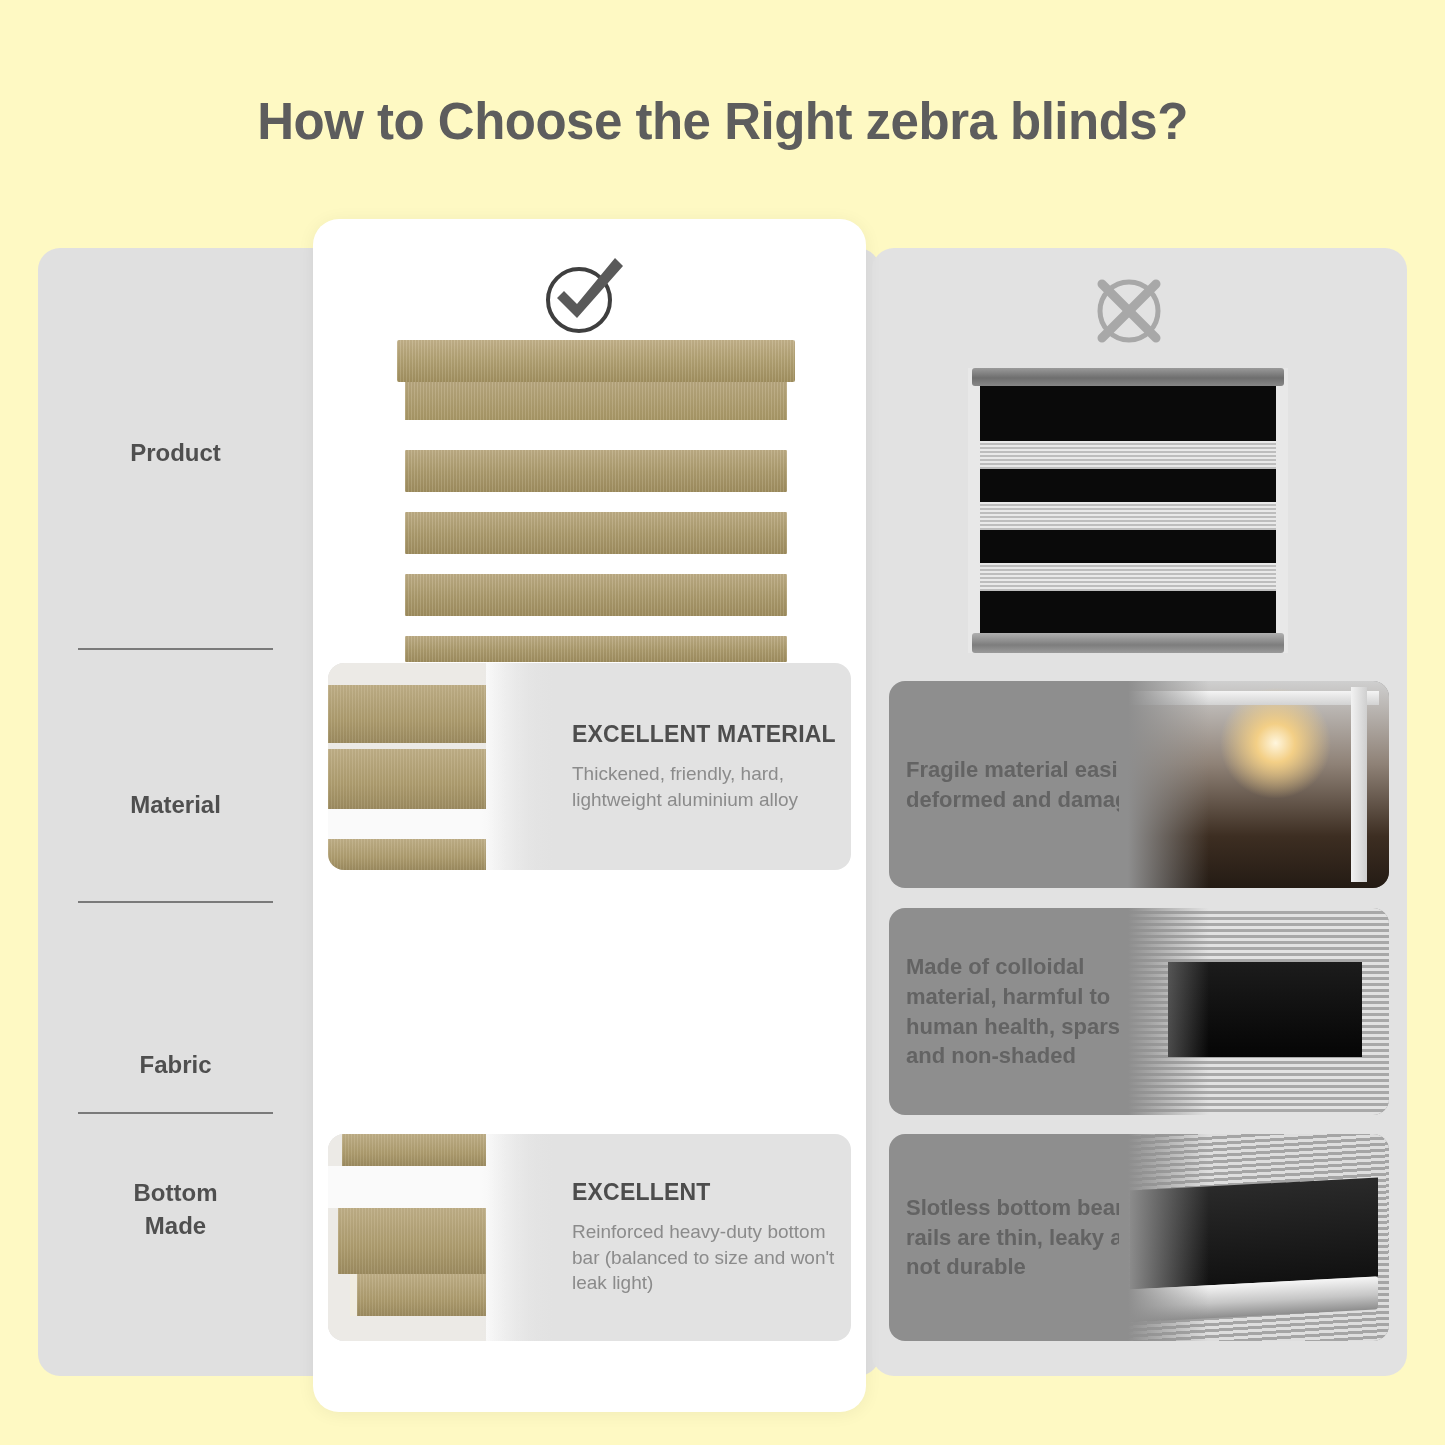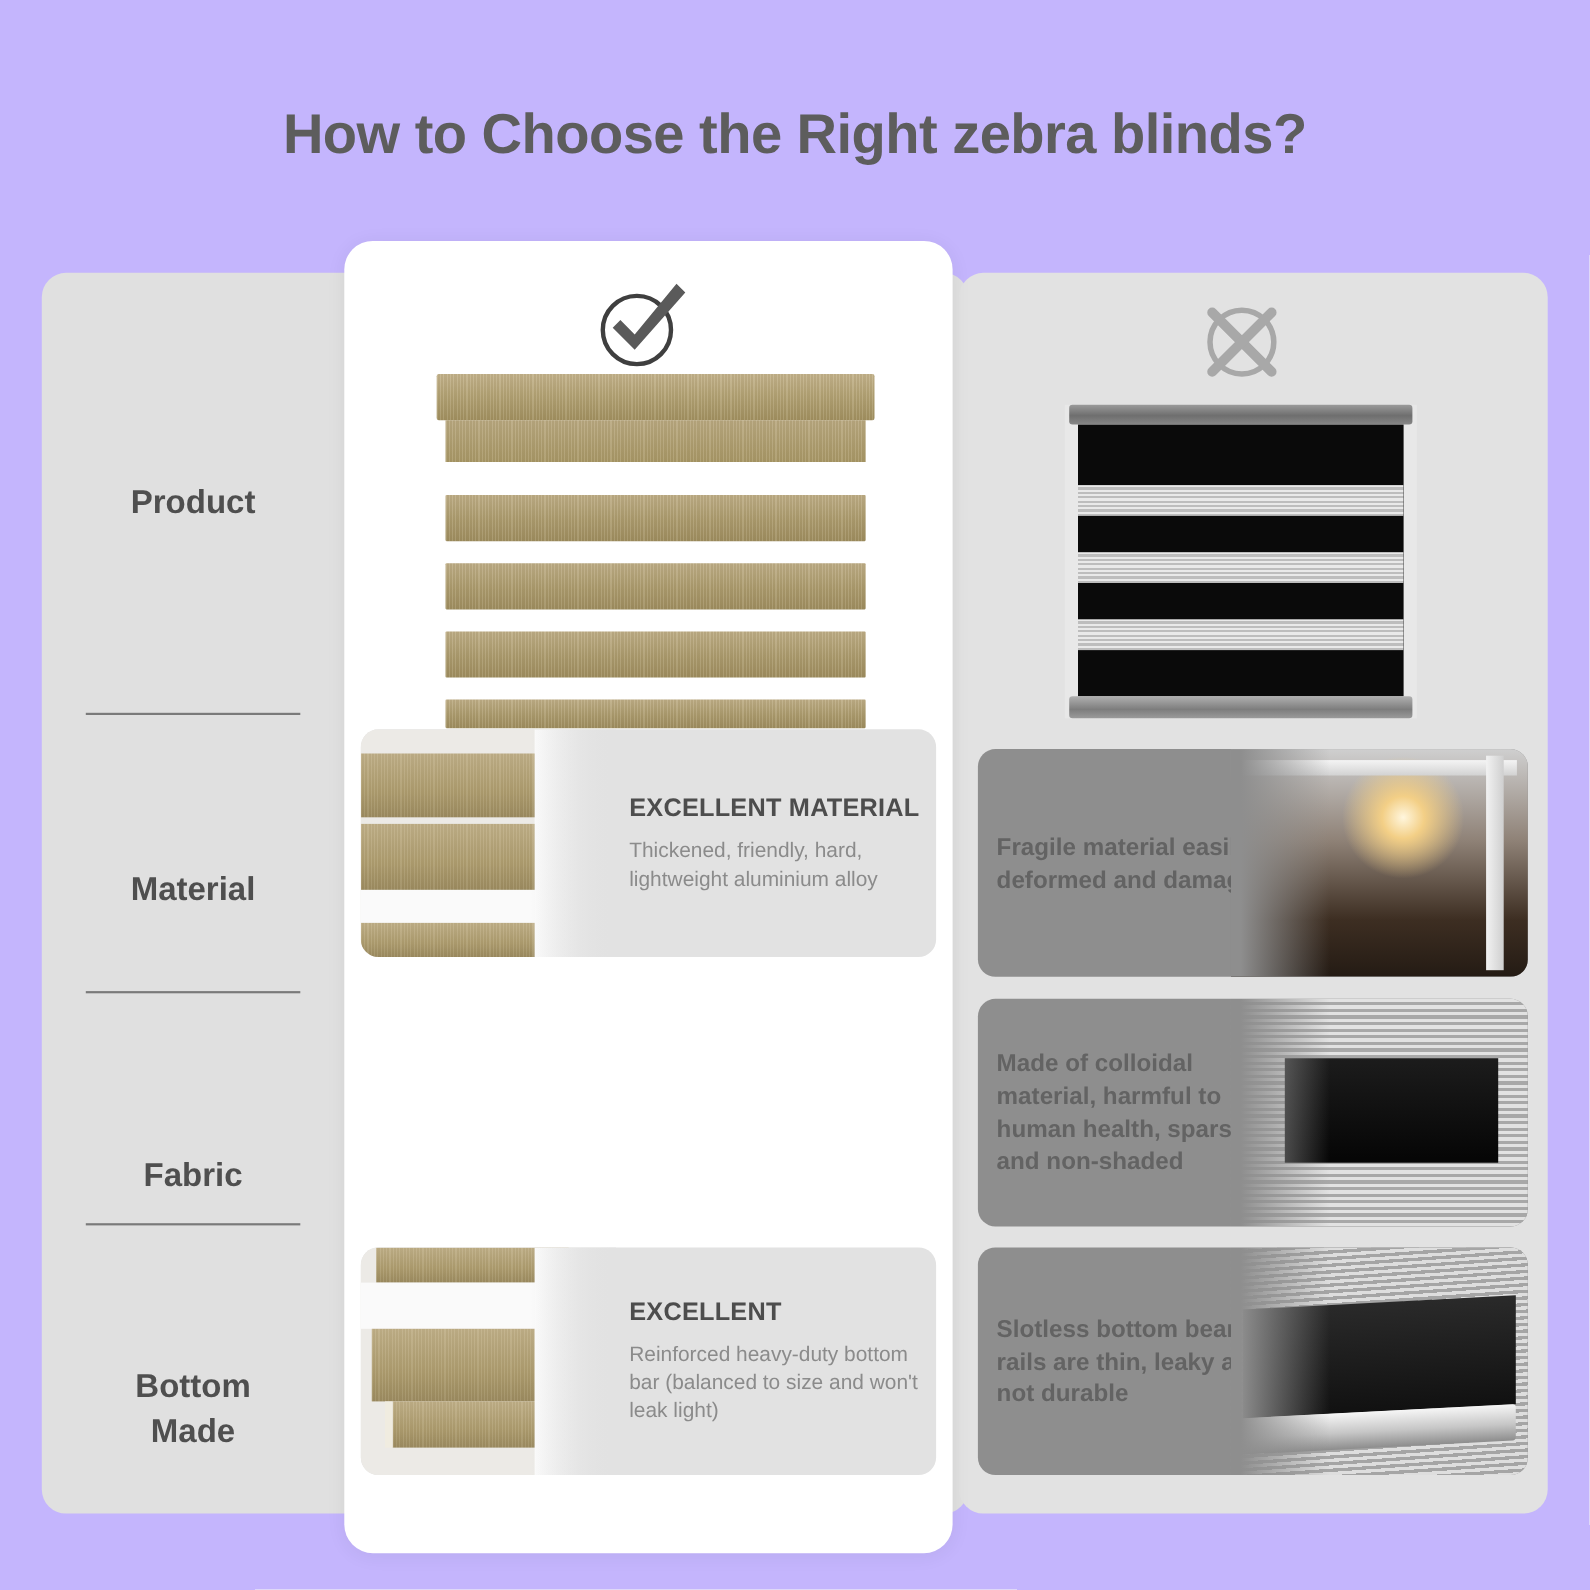--- a/index.html
+++ b/index.html
@@ -2,21 +2,21 @@
 <html><head>
 <meta charset="utf-8">
 <style>
   * { box-sizing: border-box; margin: 0; padding: 0; }
   html, body {
     width: 1445px; height: 1445px;
     background: #f4f4f4;
     font-family: "Liberation Sans", sans-serif;
     overflow: hidden;
   }
-  .stage { position: relative; width: 1445px; height: 1445px; background: #c4b5fd; }
+  .stage { position: relative; width: 1445px; height: 1445px; background: #fef9c3; }
 
   
   .title {
     position: absolute; left: 0; top: 92px; width: 1445px;
     text-align: center;
     font-size: 51px; font-weight: bold; letter-spacing: -0.5px;
     color: #5d5d5d;
   }
 
   
@@ -38,27 +38,27 @@
   }
 
   
   .labelcol {
     position: absolute; left: 38px; top: 248px;
     width: 275px; height: 1128px;
   }
   .label-cell {
     position: absolute; left: 0; width: 275px;
     text-align: center;
-    font-size: 30px; font-weight: bold; line-height: 1.38;
+    font-size: 24px; font-weight: bold; line-height: 1.38;
     color: #4f4f4f;
   }
   .label-cell.c0 { top: 188px; }
   .label-cell.c1 { top: 540px; }
   .label-cell.c2 { top: 800px; }
-  .label-cell.c3 { top: 992px; }
+  .label-cell.c3 { top: 928px; }
   .divider {
     position: absolute; left: 40px; width: 195px; height: 2px;
     background: #7a7a7a;
   }
   .divider.d0 { top: 400px; }
   .divider.d1 { top: 653px; }
   .divider.d2 { top: 864px; }
 
   
   .icon-check { position: absolute; left: 537px; top: 252px; width: 96px; height: 86px; }

